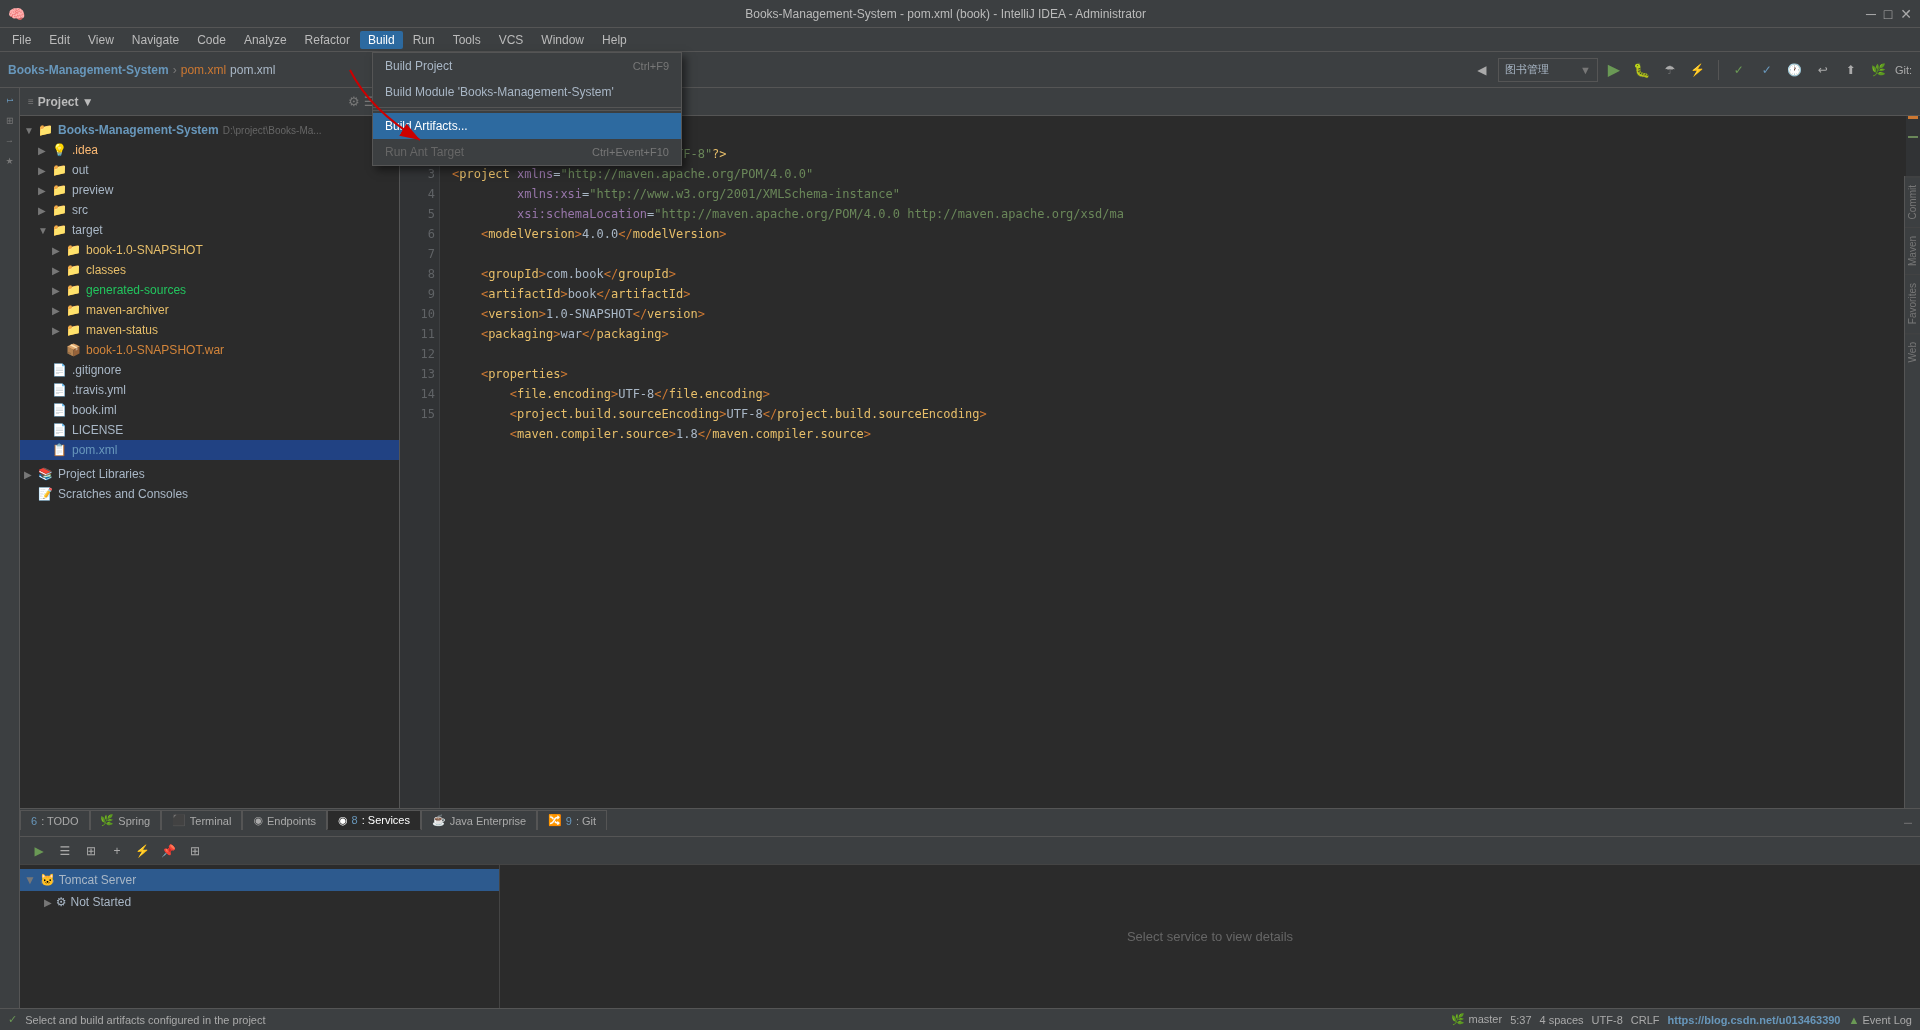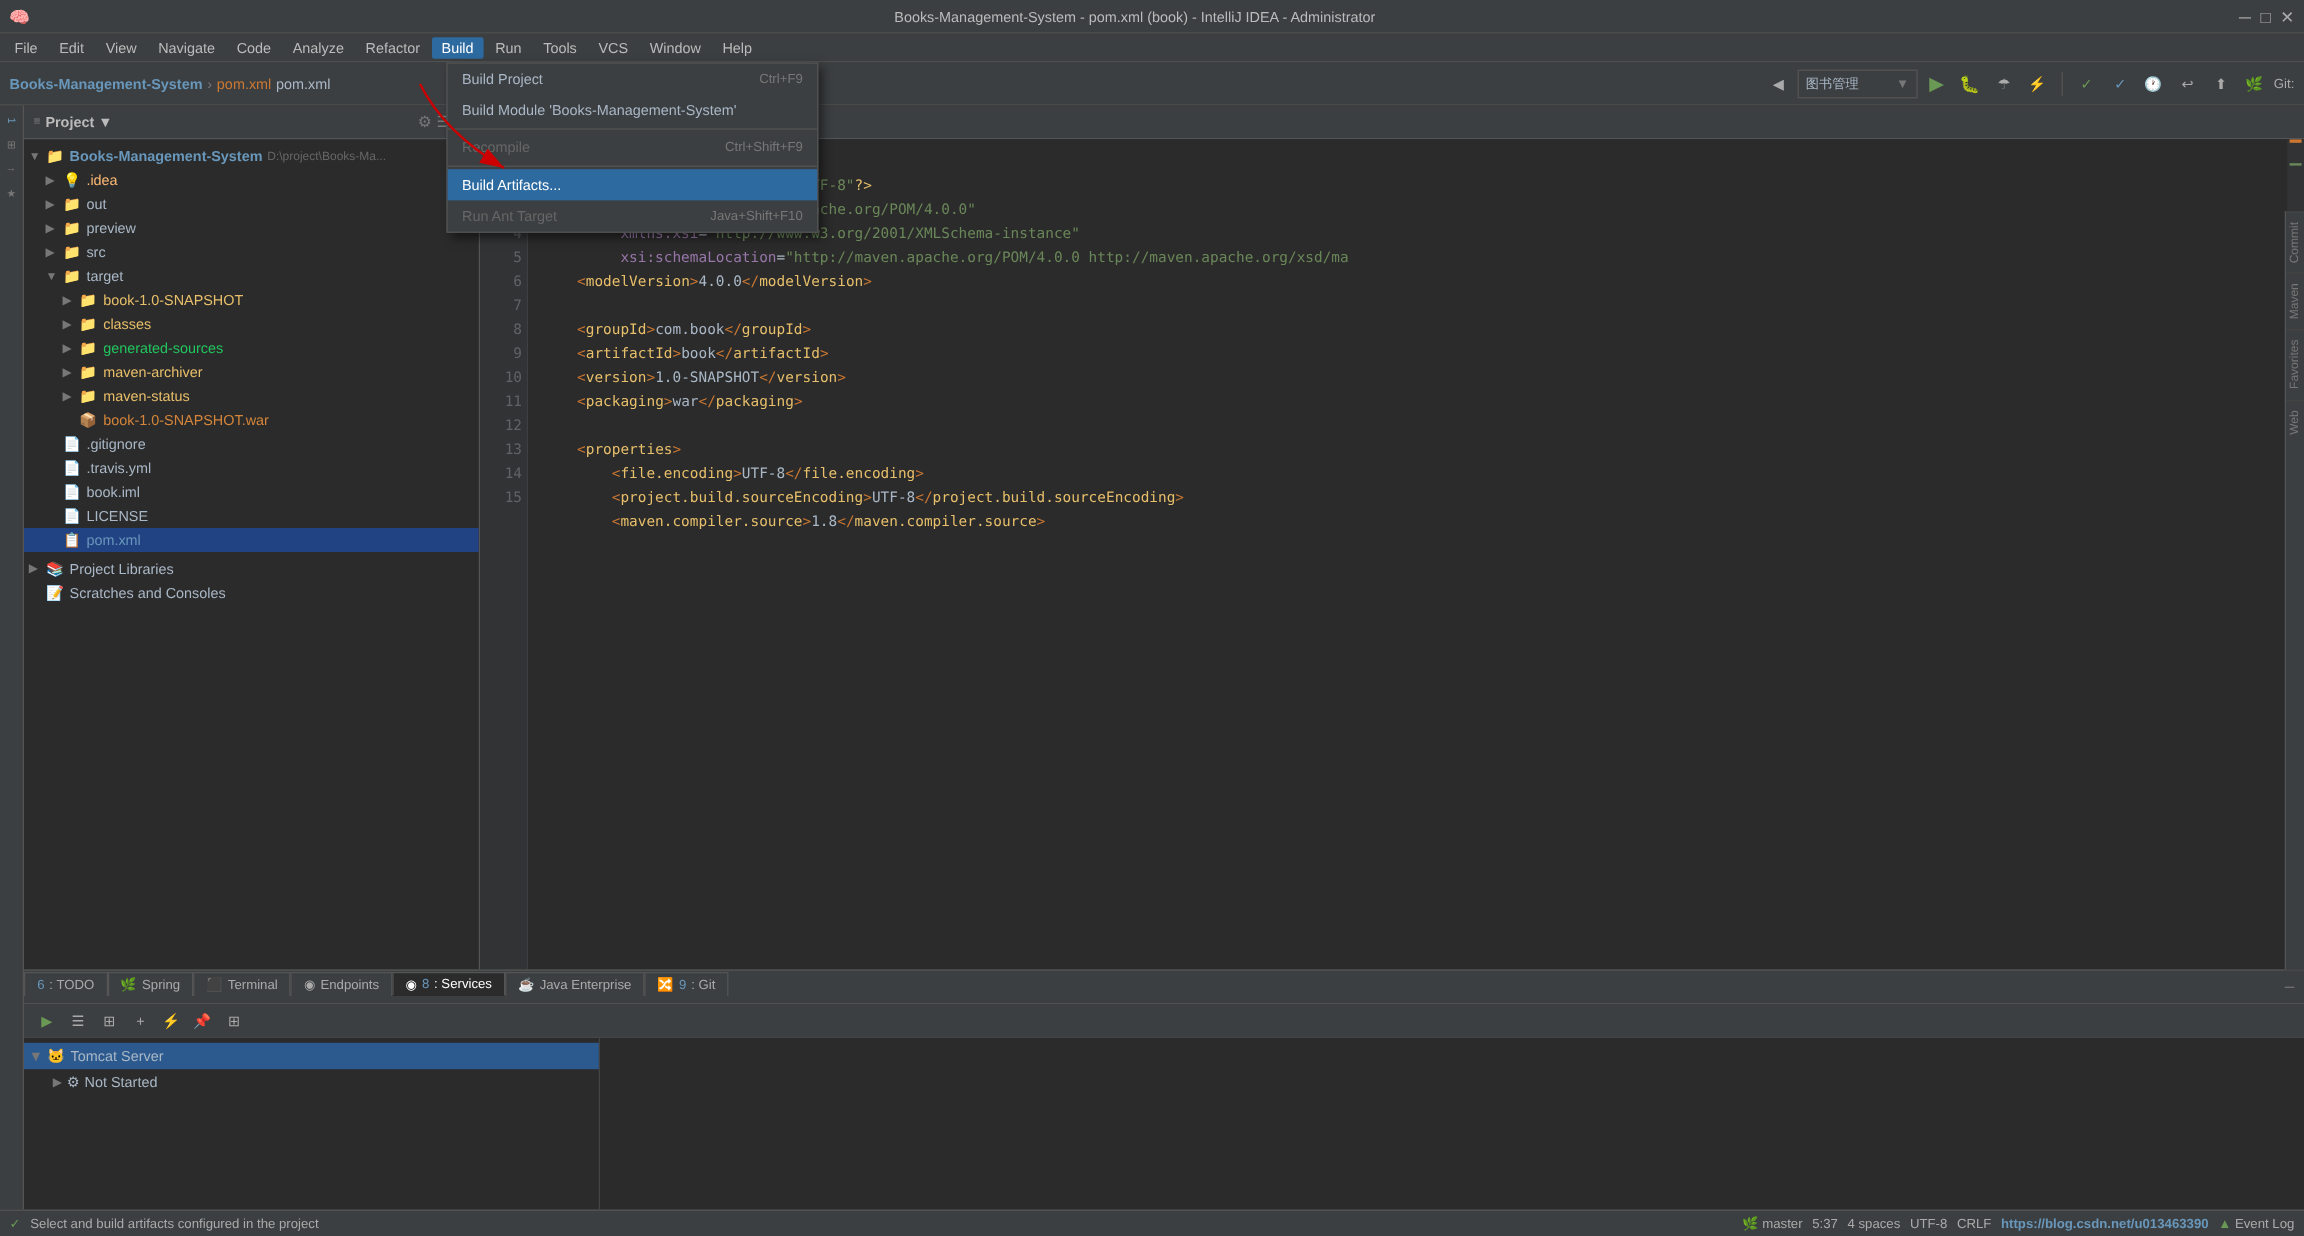--- a/index.html
+++ b/index.html
@@ -720,32 +720,28 @@
 <div id="build-menu">
   <div class="dropdown-item">
     <span>Build Project</span>
     <span class="shortcut">Ctrl+F9</span>
   </div>
   <div class="dropdown-item">
     <span>Build Module 'Books-Management-System'</span>
     <span class="shortcut"></span>
   </div>
   <div class="menu-separator"></div>
-  <div class="dropdown-item disabled">
-    <span>Recompile</span>
-    <span class="shortcut">Ctrl+Shift+F9</span>
-  </div>
   <div class="menu-separator"></div>
   <div class="dropdown-item highlighted">
     <span>Build Artifacts...</span>
     <span class="shortcut"></span>
   </div>
   <div class="dropdown-item disabled">
     <span>Run Ant Target</span>
-    <span class="shortcut">Java+Shift+F10</span>
+    <span class="shortcut">Ctrl+Event+F10</span>
   </div>
 </div>
 
 <svg id="arrow-overlay" style="position:absolute;top:50px;left:290px;width:200px;height:120px;pointer-events:none;z-index:200;">
   <defs>
     <marker id="arrowhead" markerWidth="10" markerHeight="7" refX="10" refY="3.5" orient="auto">
       <polygon points="0 0, 10 3.5, 0 7" fill="#cc0000"></polygon>
     </marker>
   </defs>
   <path d="M 60,20 Q 80,60 130,90" stroke="#cc0000" stroke-width="2" fill="none" marker-end="url(#arrowhead)"></path>
@@ -776,20 +772,23 @@
         <span style="color:#777;margin-right:4px;">▼</span>
         <span style="margin-right:4px;">🐱</span>
         <span>Tomcat Server</span>
       </div>
 
       <div class="svc-tree-item" style="padding-left:24px;">
         <span style="color:#777;margin-right:4px;font-size:10px;">▶</span>
         <span style="margin-right:4px;">⚙</span>
         <span>Not Started</span>
       </div>
+    </div>
+    <div class="svc-detail">
+      <span>Select service to view details</span>
     </div>
   </div>
 </div>
 
 <div style="position:absolute;bottom:200px;left:20px;height:22px;display:flex;align-items:flex-end;z-index:6;background:#3c3f41;border-top:1px solid #555;width:calc(100% - 36px);">
   <div class="bottom-tab">
     <span style="color:#6897bb;">6</span>
     <span>: TODO</span>
   </div>
   <div class="bottom-tab">

